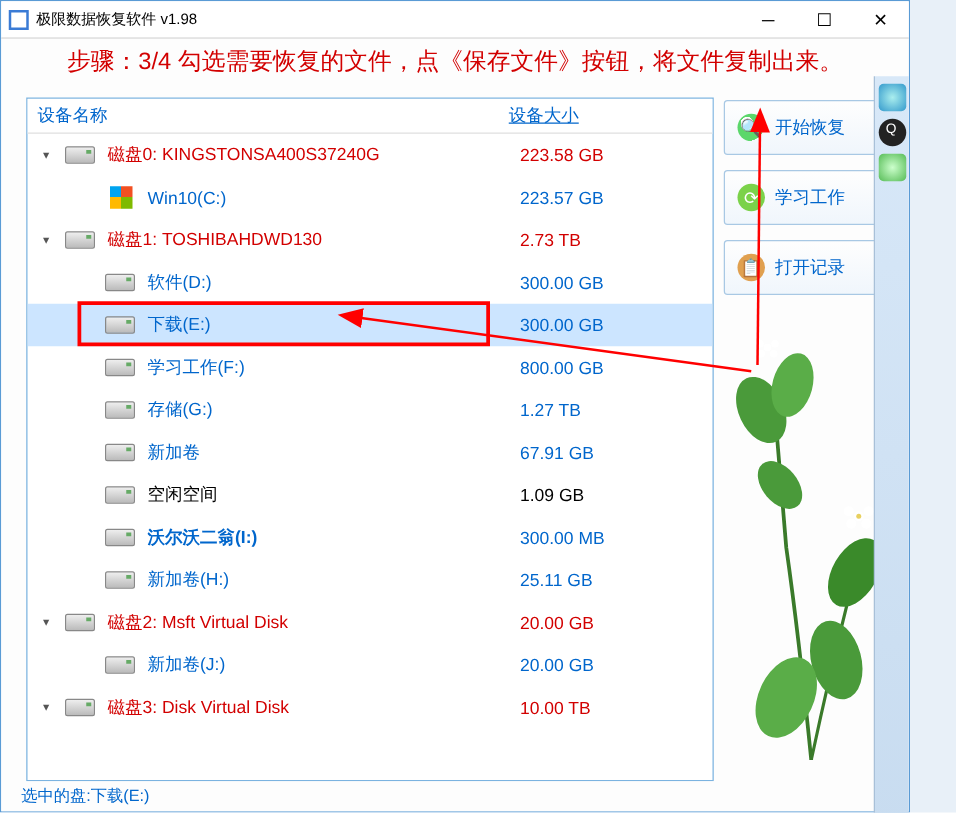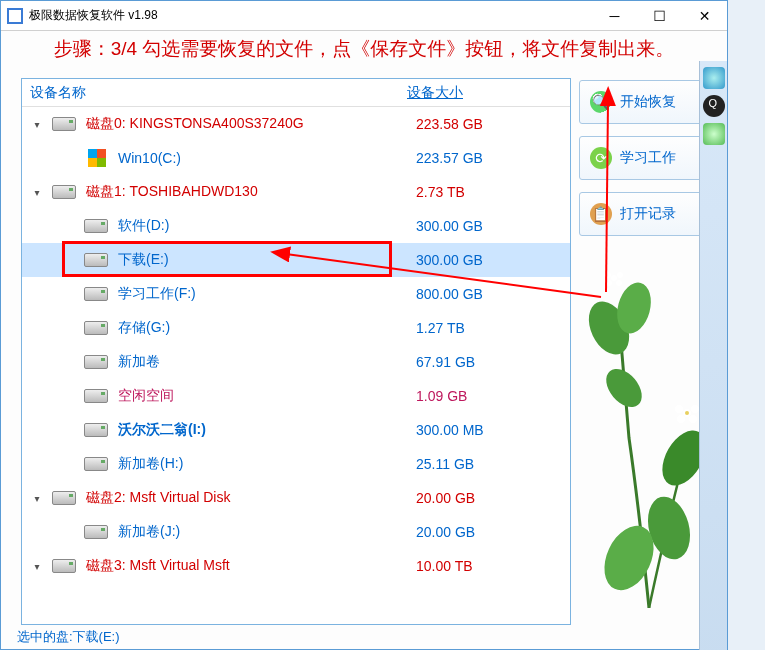--- a/index.html
+++ b/index.html
@@ -29,21 +29,21 @@
 .tree-row { height:34px; display:flex; align-items:center; font-size:14px; position:relative; }
 .tree-row.selected { background:#cce5ff; }
 .tree-row .expander { width:14px; text-align:center; font-size:10px; color:#555; margin-left:8px; } 
 .tree-row .drive-icon { width:24px; height:14px; background:linear-gradient(#eee,#bbb); border:1px solid #888; border-radius:2px; margin:0 10px 0 8px; position:relative; display:inline-block;}
 .tree-row .drive-icon:after{content:"";position:absolute;right:2px;top:2px;width:4px;height:3px;background:#6a6;}
 .tree-row .win-icon { width:18px; height:18px; margin:0 12px 0 12px; background:conic-gradient(#f25022 0 25%, #7fba00 25% 50%, #ffb900 50% 75%, #00a4ef 75% 100%); }
 .tree-row .label { display:inline-block; width:270px; overflow:hidden; white-space:nowrap; }
 .tree-row .size { color:#0066cc;text-align:center; }
 .tree-row.red .label, .tree-row.red .size { color:#d20000; }
 .tree-row.blue .label, .tree-row.blue .size { color:#0066cc; }
-.tree-row.green .label, .tree-row.green .size { color:#be185d; }
+.tree-row.green .label, .tree-row.green .size { color:#000000; }
 
 .highlight-box { position:absolute; border:3px solid #ff0000; pointer-events:none; }
 
 .side-col { width:140px; display:flex; flex-direction:column; gap:12px; padding-top:2px; position:relative; }
 .side-btn { height:44px; border:1px solid #a8c8e4; background:linear-gradient(#fefefe,#f0f6fc); border-radius:3px; display:flex; align-items:center; padding:0 10px; gap:8px; font-size:14px; color:#0066cc; cursor:pointer; }
 .side-btn .ico { width:22px; height:22px; border-radius:50%; display:flex; align-items:center; justify-content:center; }
 
 .plant { position:absolute; right:-10px; top:180px; width:160px; height:350px; pointer-events:none; }
 
 .status-bar { height:24px; padding-left:16px; font-size:13px; color:#0066cc; display:flex; align-items:center; }
@@ -167,21 +167,21 @@
               <span class="expander" style="visibility: hidden;"></span>
               <span style="display: inline-block; width: 32px;"></span>
               <span class="drive-icon"></span>
               <span class="label" style="width: 298px;">新加卷(J:)</span>
               <span class="size">20.00 GB</span>
             </div>
             <div class="tree-row red">
               <span class="expander" style="visibility: visible;">▾</span>
               <span style="display: inline-block; width: 0px;"></span>
               <span class="drive-icon"></span>
-              <span class="label" style="width: 330px;">磁盘3: Msft     Virtual Msft</span>
+              <span class="label" style="width: 330px;">磁盘3: Disk     Virtual Disk</span>
               <span class="size">10.00 TB</span>
             </div>
           </div>
       </div>
 
       <div class="side-col">
         <div class="side-btn">
           <span class="ico" style="background:radial-gradient(circle at 35% 35%, #fff 0 25%, #5bd76b 26% 70%, transparent 71%);">🔍</span>
           <span>开始恢复</span>
         </div>

